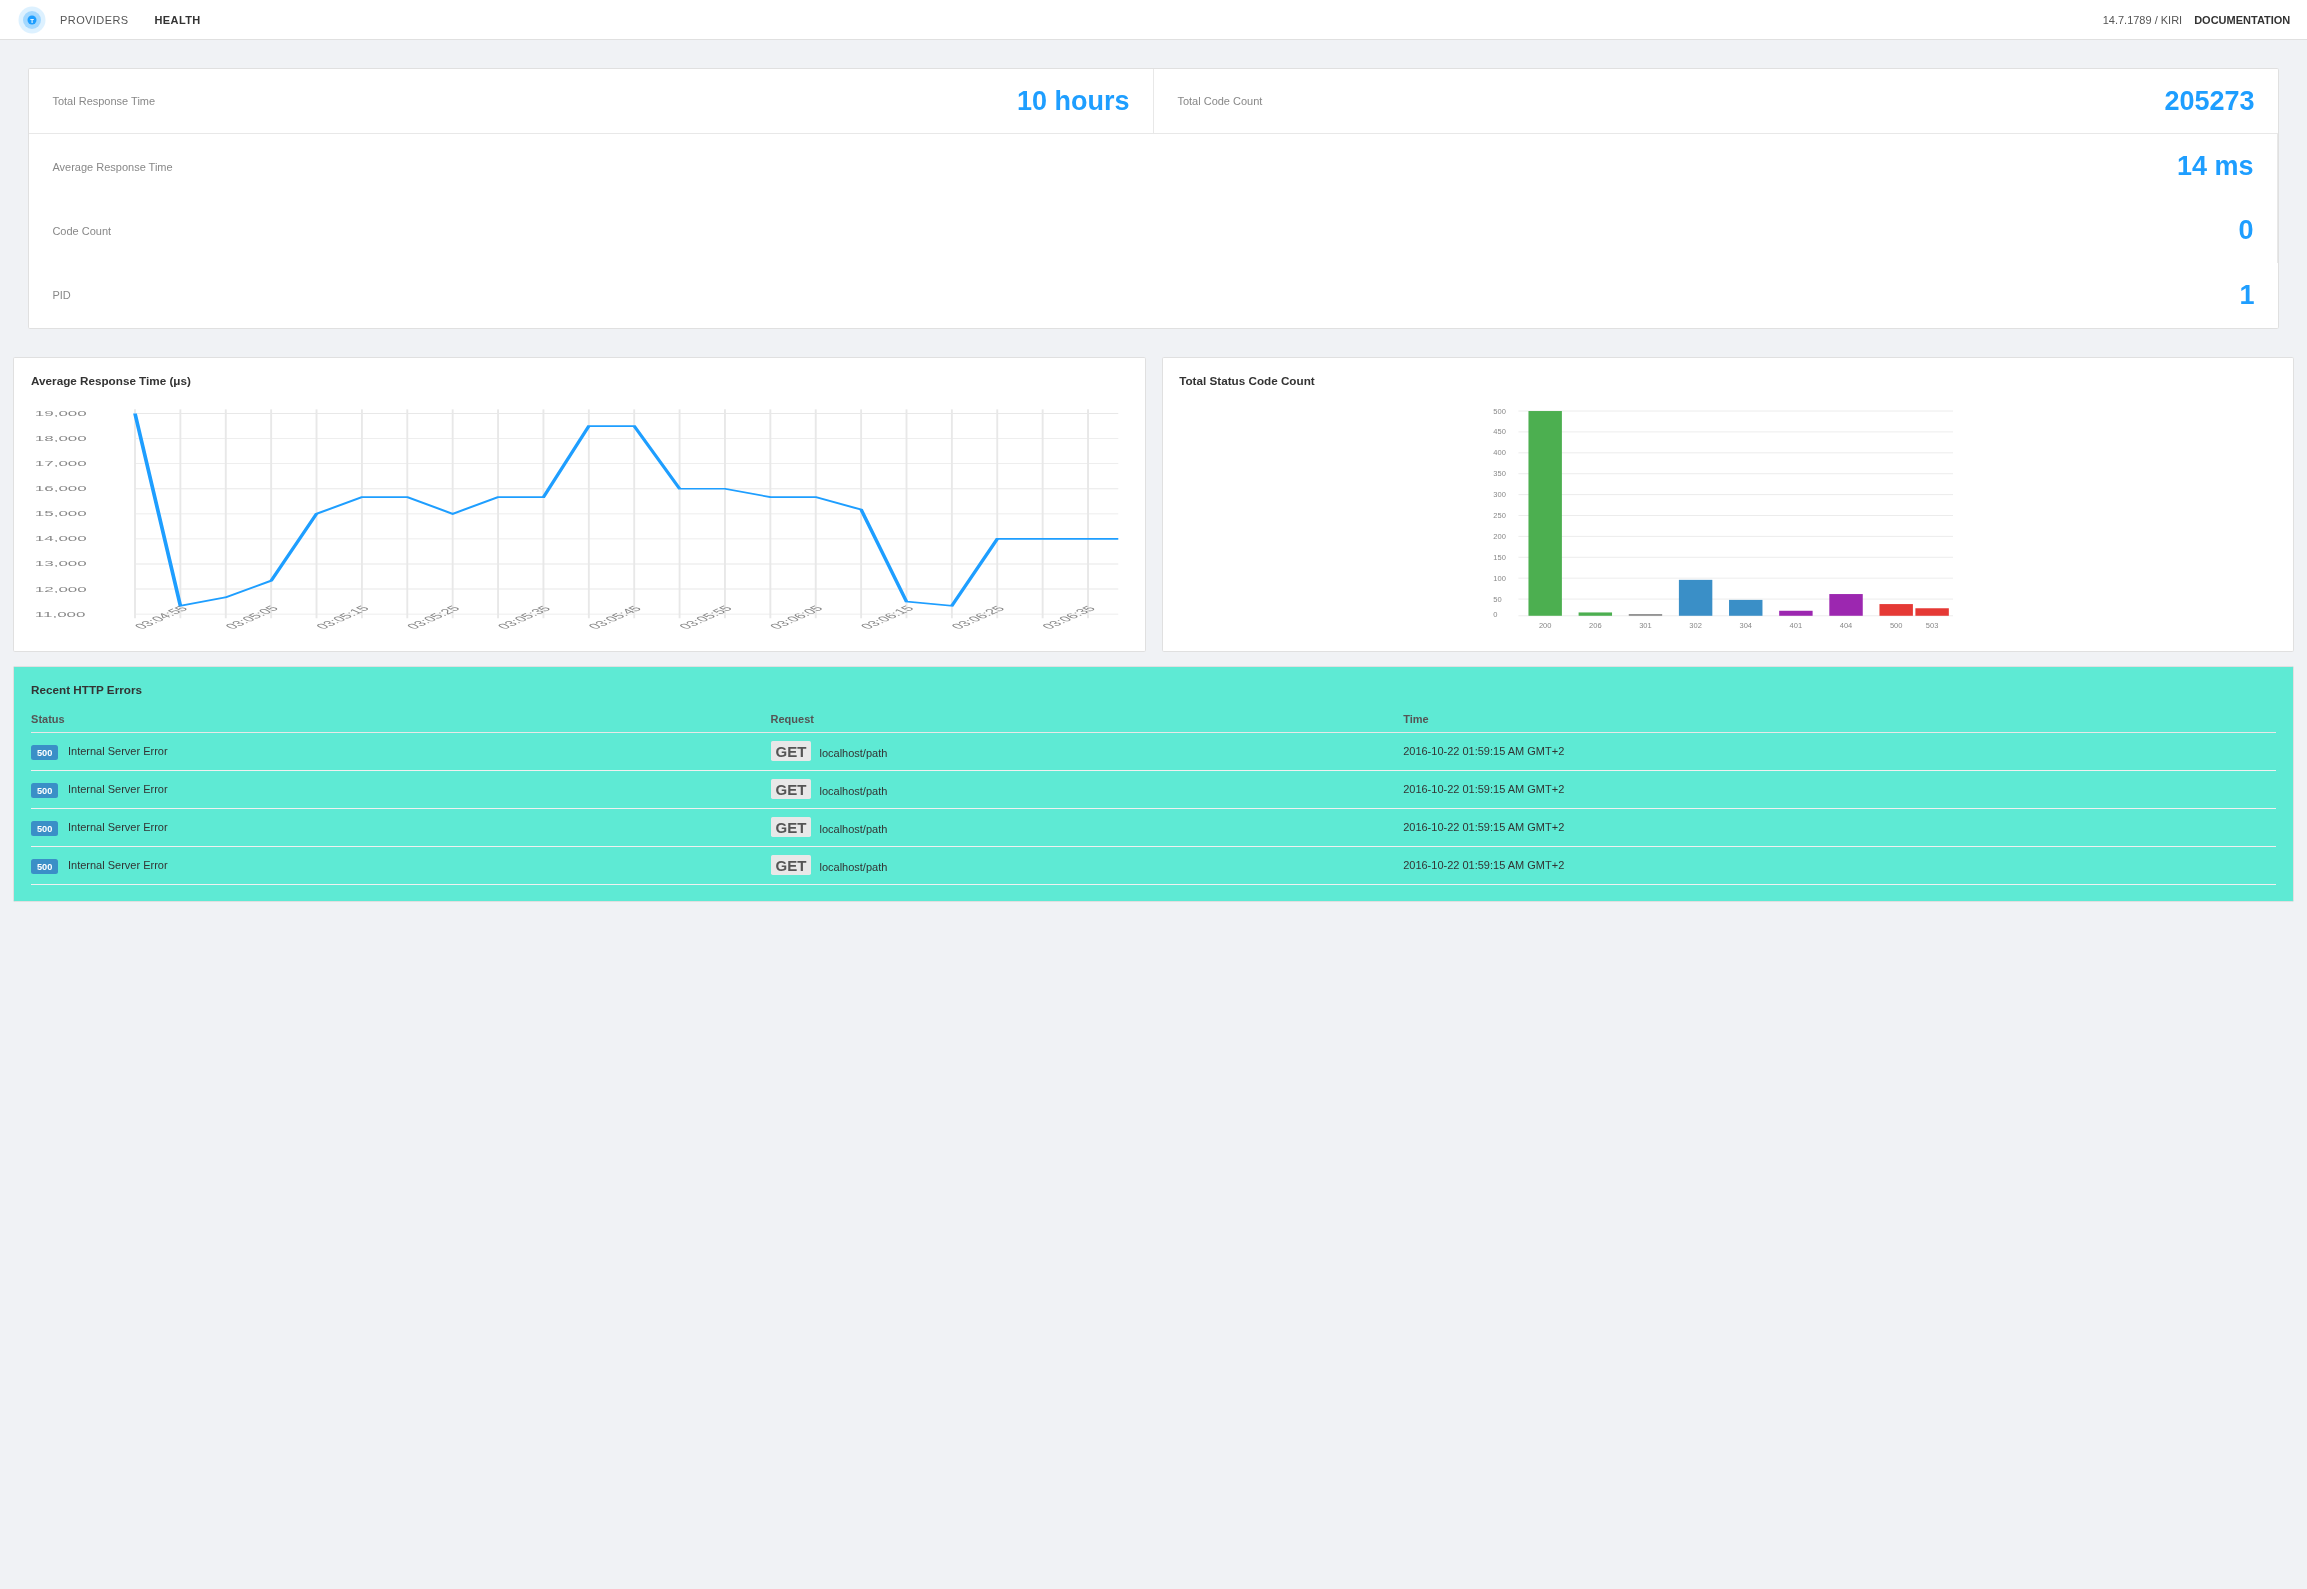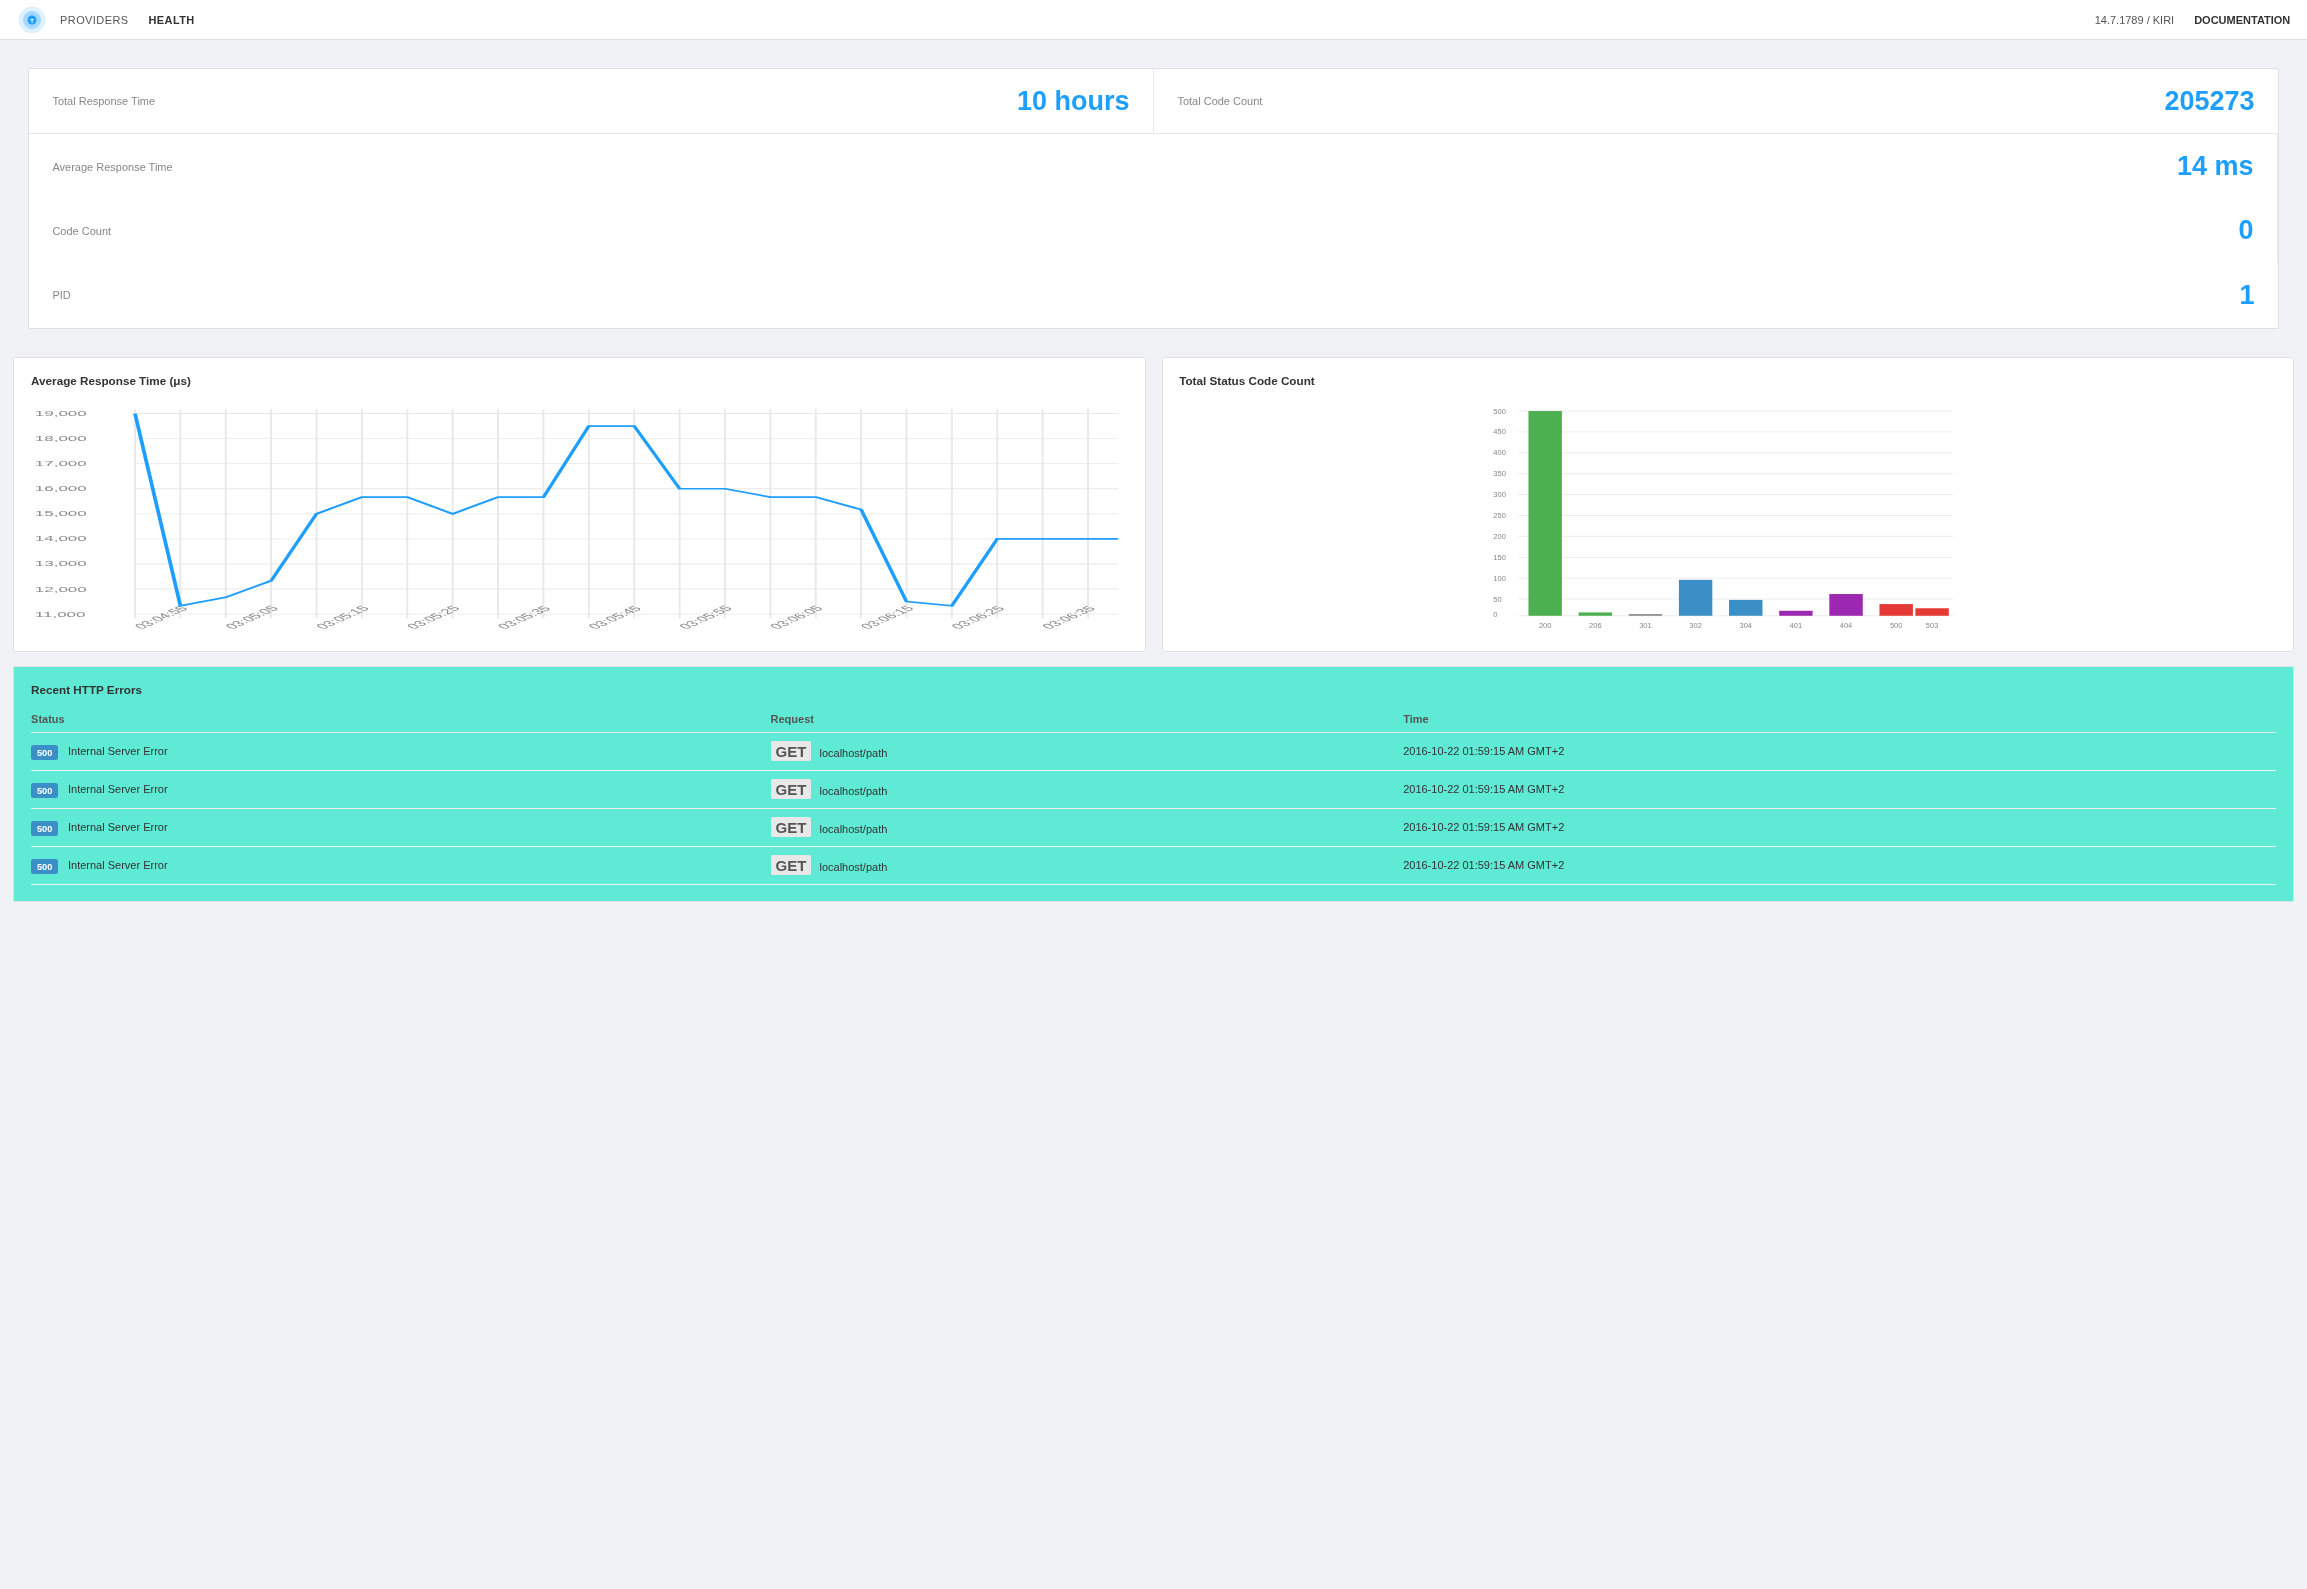--- a/index.html
+++ b/index.html
@@ -14,40 +14,40 @@
       padding: 0 16.7px;
       height: 40px;
     }
     .navbar-logo {
       width: 30px;
       height: 30px;
       margin-right: 13.4px;
     }
     .navbar-links {
       display: flex;
-      gap: 20px;
+      gap: 26px;
       flex: 1;
     }
     .navbar-link {
       font-size: 11px;
       font-weight: 500;
       color: #555;
       cursor: pointer;
       padding: 3.3px 0;
       text-transform: uppercase;
       letter-spacing: 0.4px;
     }
     .navbar-link.active {
       color: #333;
       font-weight: 700;
     }
     .navbar-right {
       display: flex;
       align-items: center;
-      gap: 20px;
+      gap: 12px;
       font-size: 11px;
       color: #555;
     }
     .navbar-version { font-weight: 500; }
     .navbar-docs { font-weight: 700; color: #333; cursor: pointer; }
 
     
     .metrics-section {
       background: #fff;
       margin: 28px;

